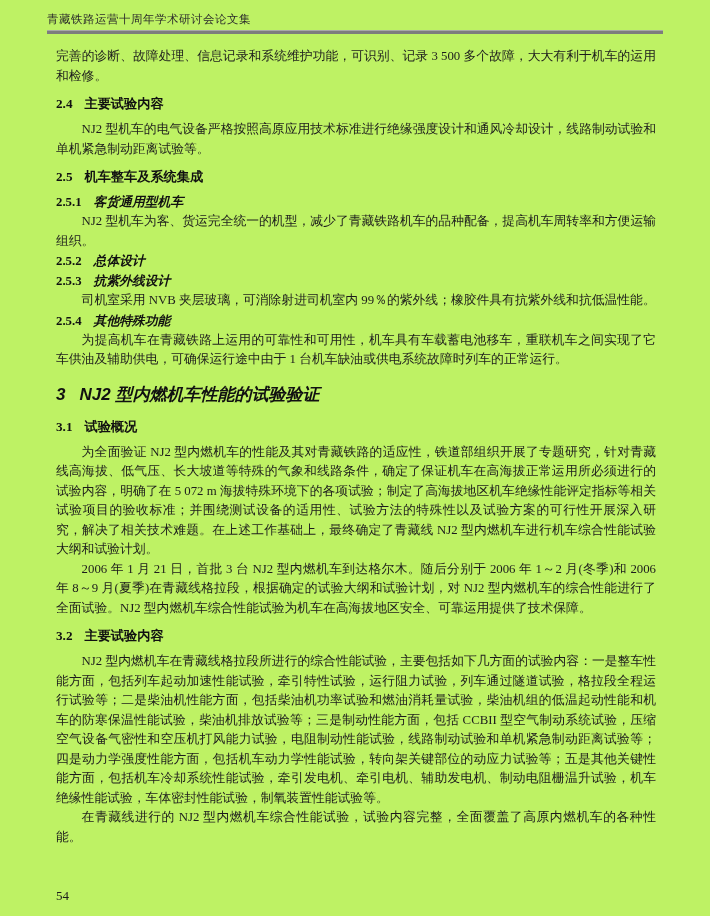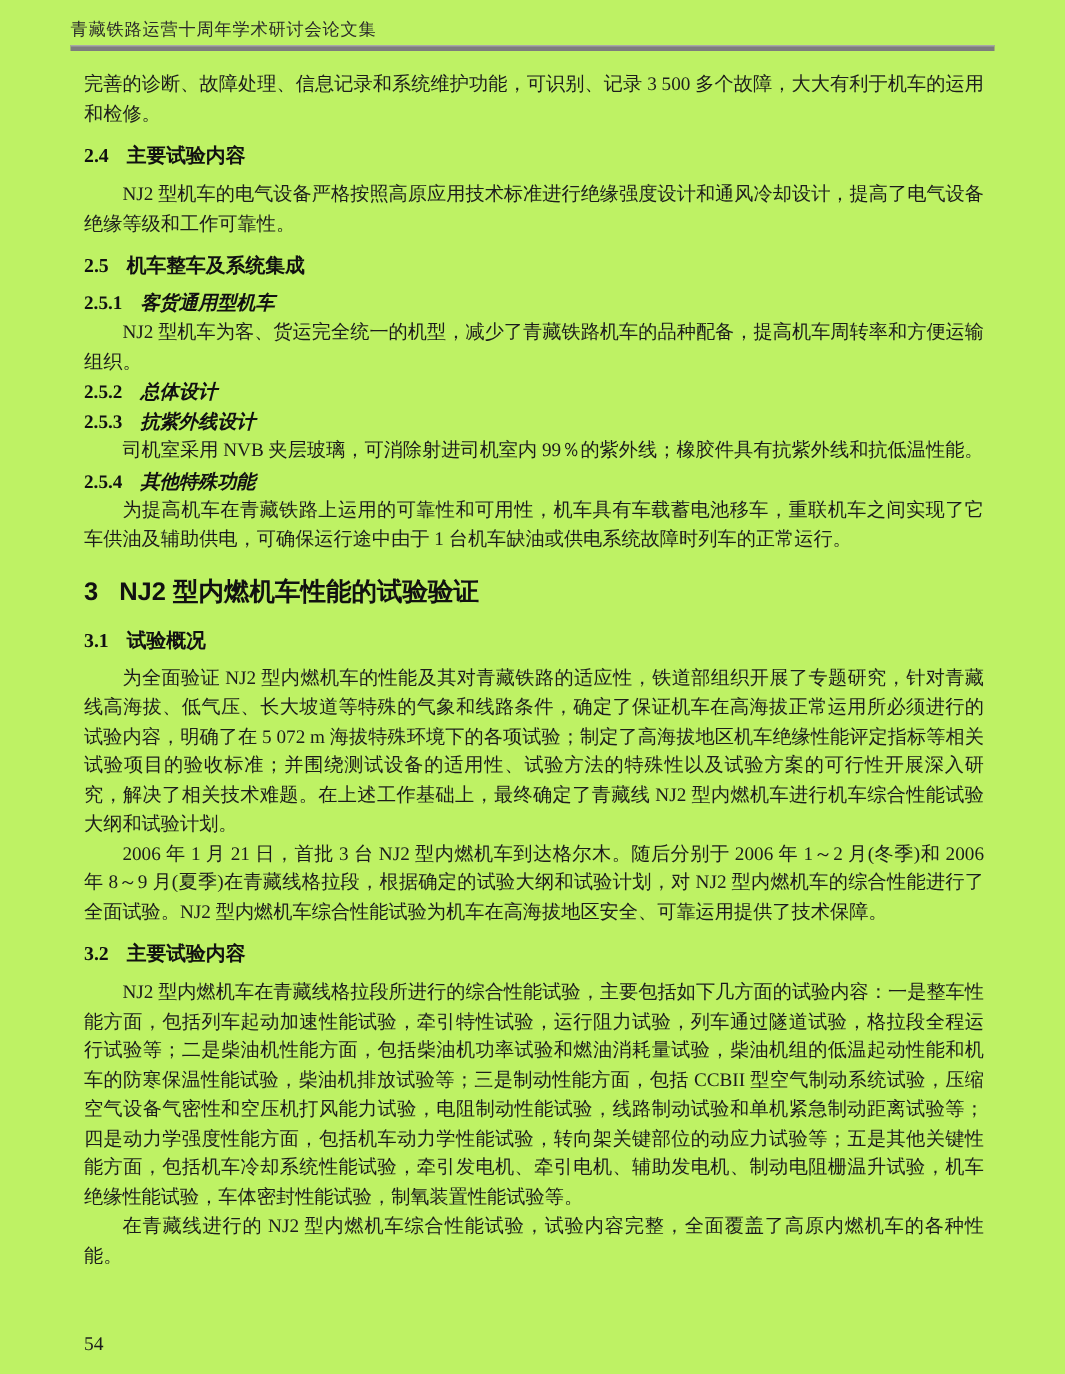--- a/index.html
+++ b/index.html
@@ -44,20 +44,21 @@
   .content p { margin: 0; text-indent: 2em; }
   .content p.no-indent { text-indent: 0; }
   .h1 {
     margin: 14px 0 12px;
     font-family: "Liberation Sans", "DejaVu Sans", sans-serif;
     font-size: 17px;
     font-weight: bold;
     line-height: 22px;
     text-align: left;
     color: #111;
+    font-style: italic;
   }
   .h1 .sec-num { margin-right: 14px; }
   .h2 {
     margin: 9px 0 7px;
     font-family: "Liberation Sans", "DejaVu Sans", sans-serif;
     font-size: 13.2px;
     font-weight: bold;
     line-height: 18px;
     text-align: left;
     color: #111;
@@ -88,21 +89,21 @@
   <div class="running-header">青藏铁路运营十周年学术研讨会论文集</div>
   <div class="header-rule"></div>
 
   <div class="content">
 
     <p class="no-indent">完善的诊断、故障处理、信息记录和系统维护功能，可识别、记录 3 500 多个故障，大大有利于机车的运用和检修。</p>
 
     <div class="h2">
       <span class="sec-num">2.4</span><span class="sec-title">主要试验内容</span>
     </div>
-    <p>NJ2 型机车的电气设备严格按照高原应用技术标准进行绝缘强度设计和通风冷却设计，提高了电气设备绝缘等级和工作可靠性。</p>
+    <p>NJ2 型机车的电气设备严格按照高原应用技术标准进行绝缘强度设计和通风冷却设计，线路制动试验和单机紧急制动距离试验等。</p>
 
     <div class="h2">
       <span class="sec-num">2.5</span><span class="sec-title">机车整车及系统集成</span>
     </div>
 
     <div class="h3">
       <span class="sec-num">2.5.1</span><span class="sec-title">客货通用型机车</span>
     </div>
     <p>NJ2 型机车为客、货运完全统一的机型，减少了青藏铁路机车的品种配备，提高机车周转率和方便运输组织。</p>
 

